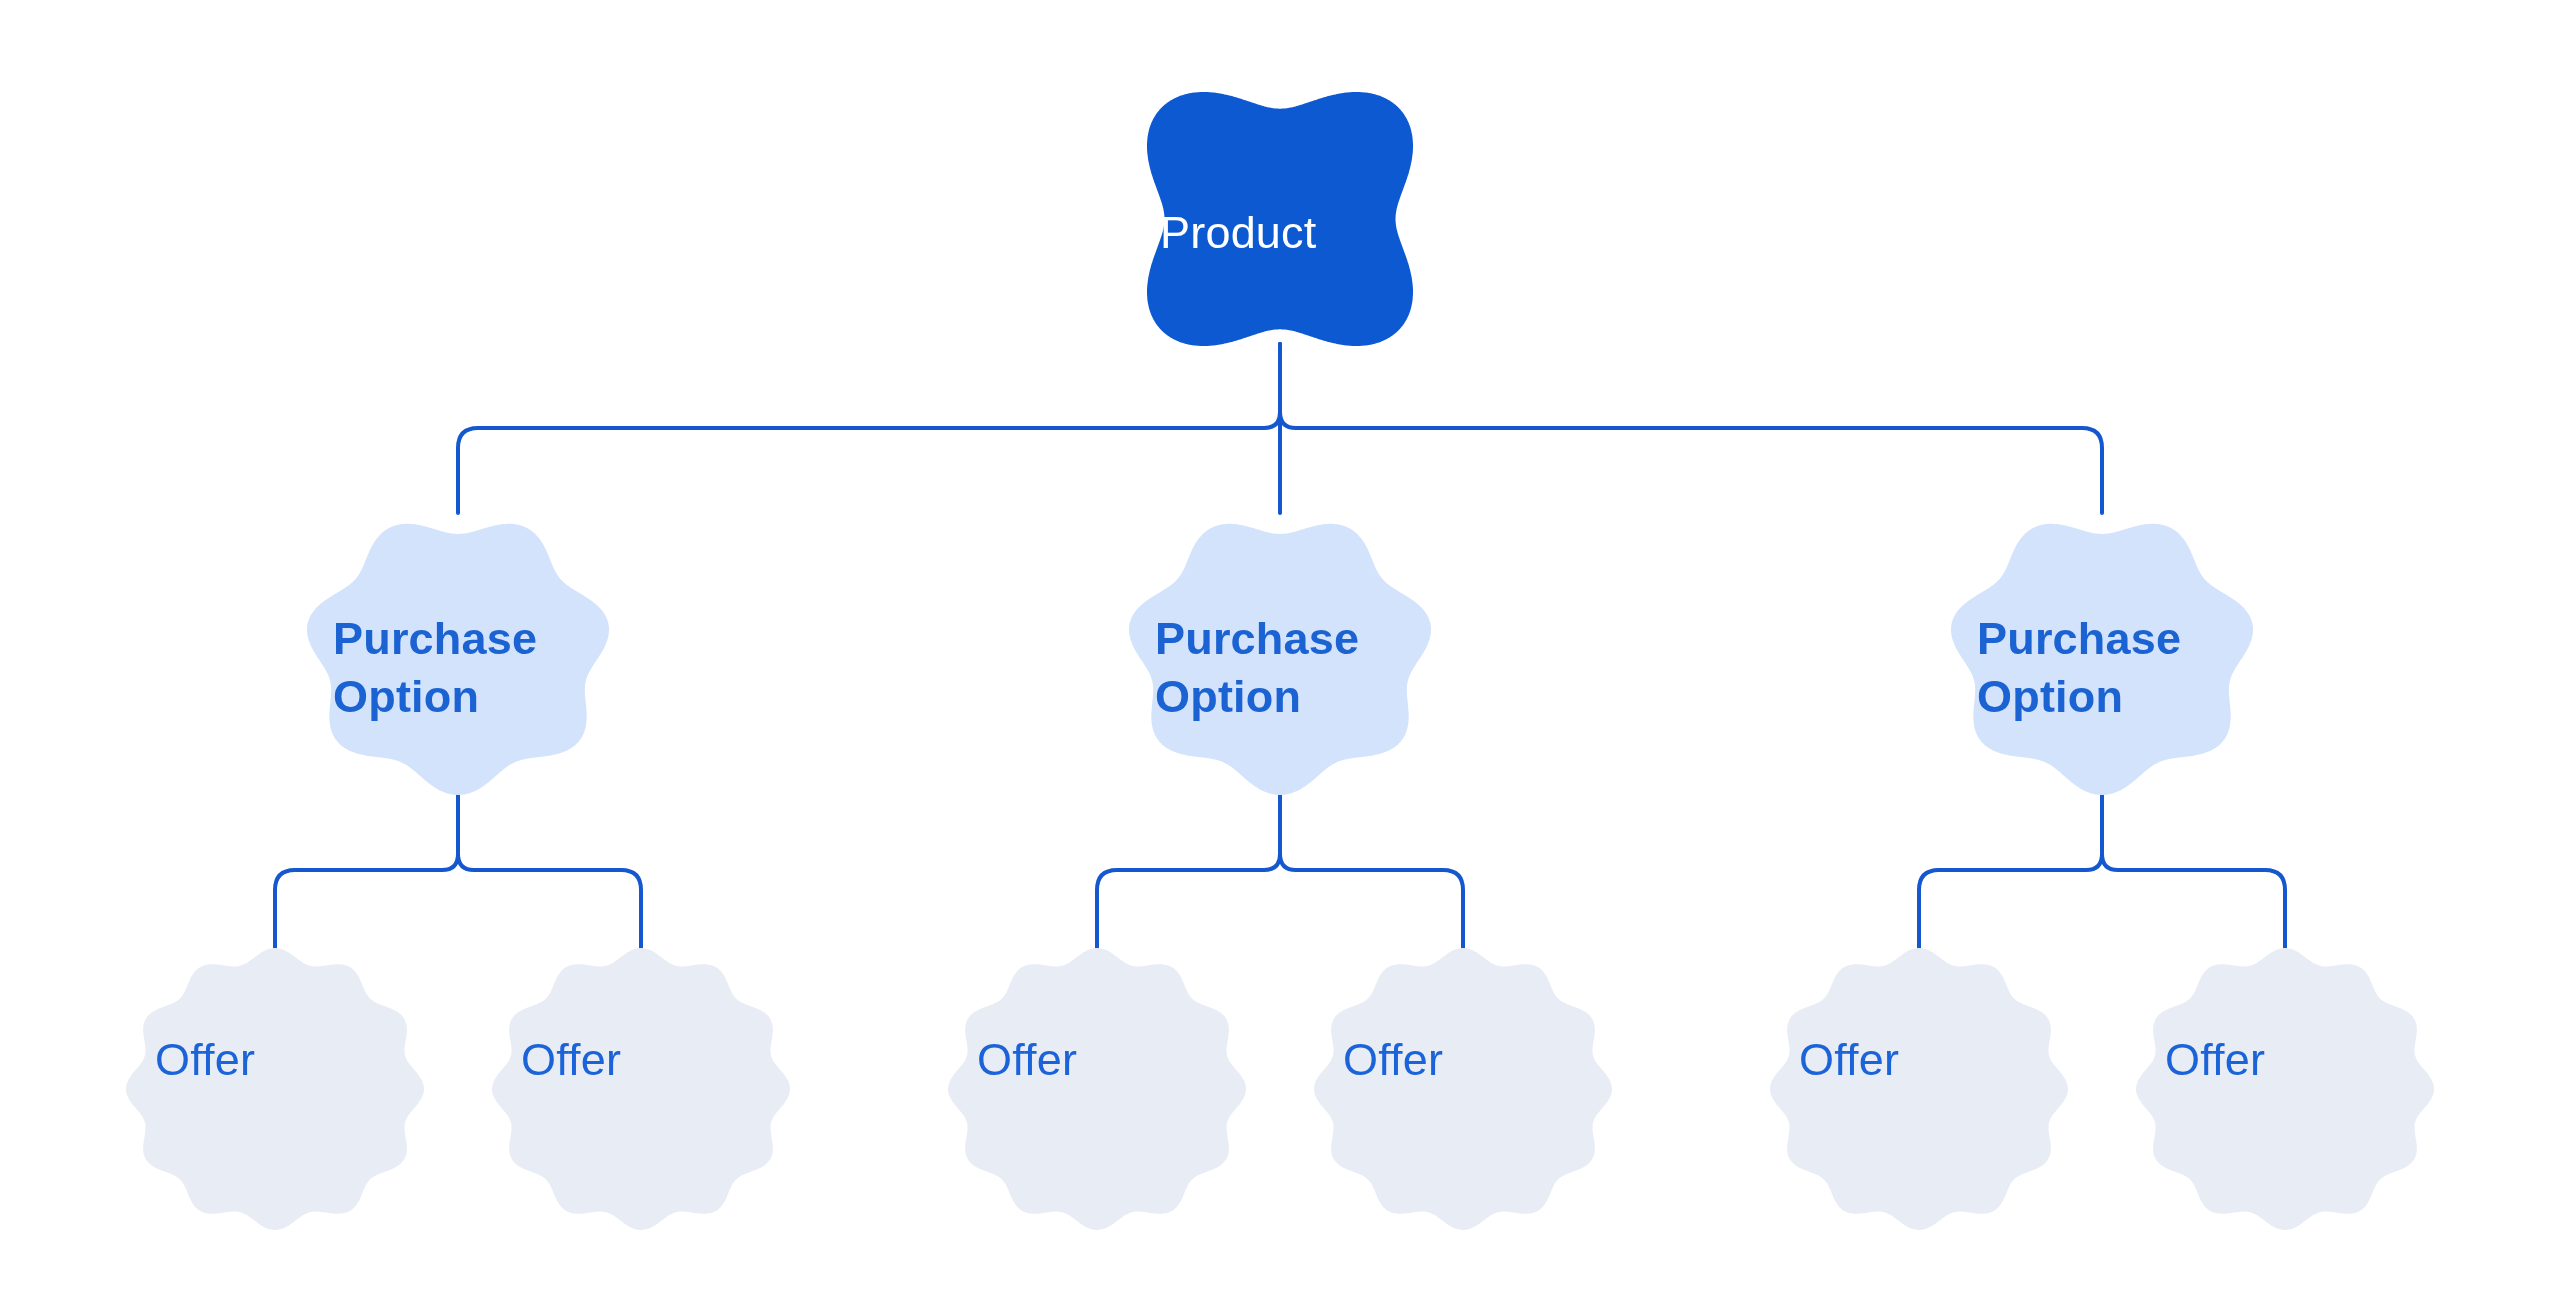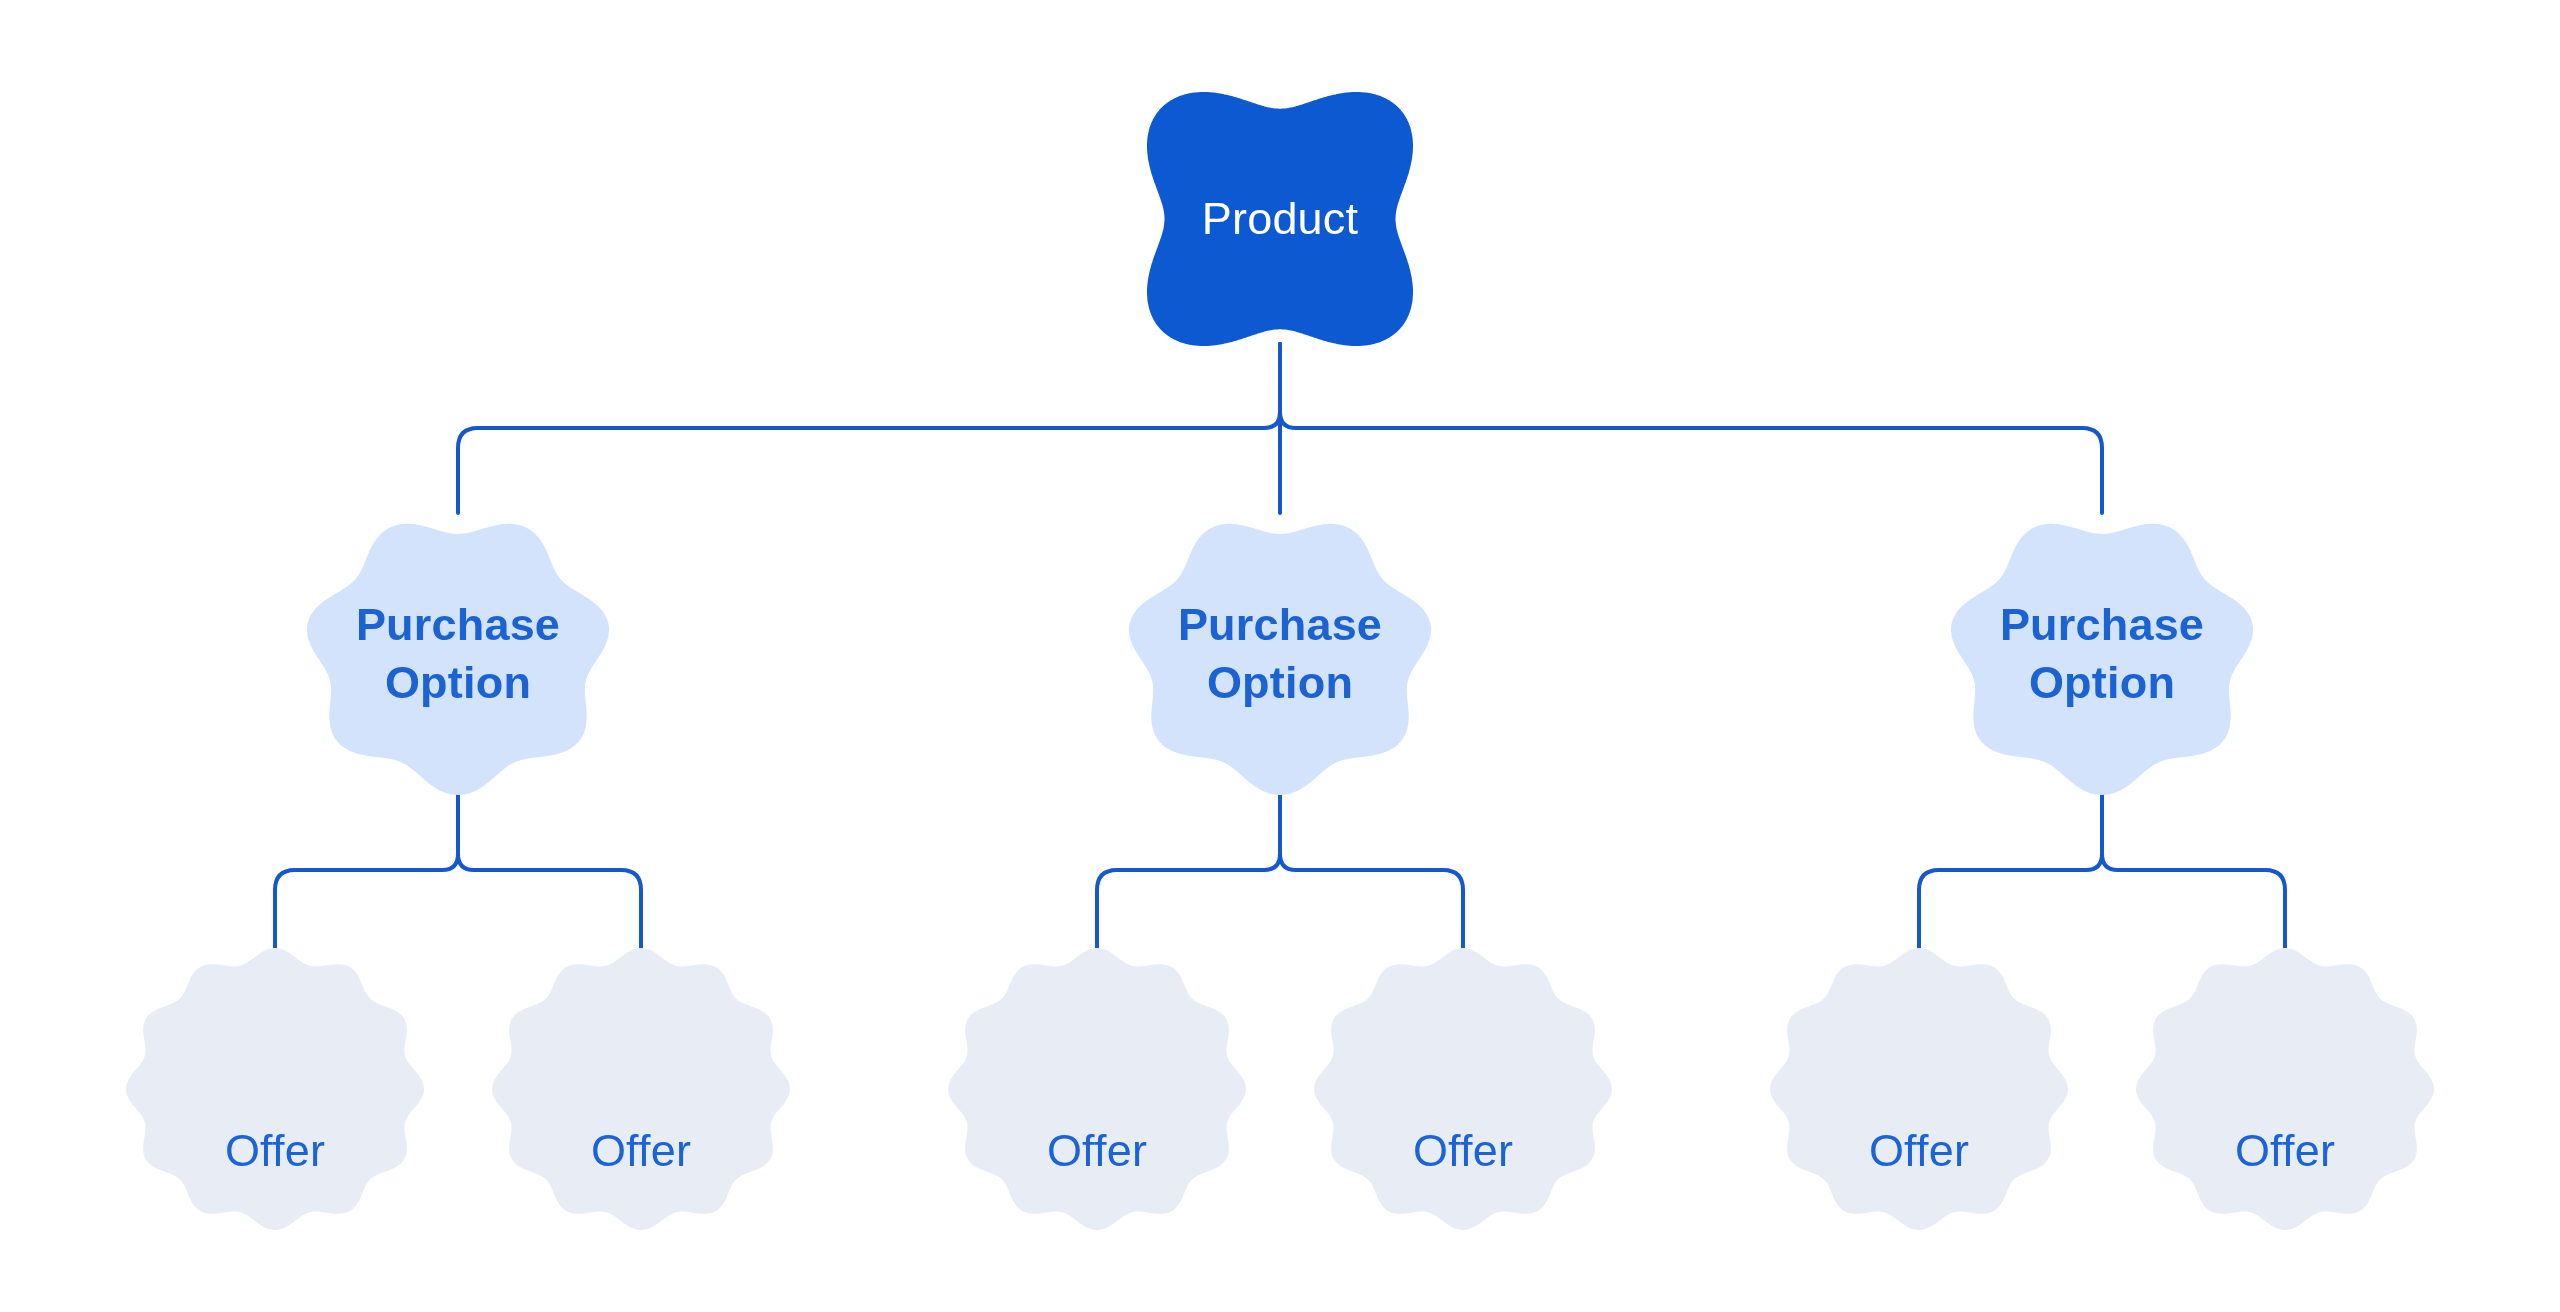--- a/index.html
+++ b/index.html
@@ -14,34 +14,34 @@
     font-family: "Liberation Sans", "DejaVu Sans", sans-serif;
   }
   #diagram-svg {
     position: absolute;
     left: 0;
     top: 0;
   }
   .node-label {
     position: absolute;
     transform: translate(-50%, -50%);
-    text-align: center;
     font-size: 45px;
     font-weight: 500;
     line-height: 1.28;
     letter-spacing: 0.2px;
     white-space: normal;
     pointer-events: none;
+    margin-top: 14px;
   }
   .label-root      { left: 1280px; top: 219px;  width: 240px; }
   .label-purchase  { top: 654px;  width: 250px; font-weight: bold; }
   .label-p0 { left: 458px;  }
   .label-p1 { left: 1280px; }
   .label-p2 { left: 2102px; }
-  .label-offer { top: 1151px; width: 240px; }
+  .label-offer { top: 1046px; width: 240px; }
   .label-o0 { left: 275px;  }
   .label-o1 { left: 641px;  }
   .label-o2 { left: 1097px; }
   .label-o3 { left: 1463px; }
   .label-o4 { left: 1919px; }
   .label-o5 { left: 2285px; }
 </style>
 </head>
 <body style="background: rgb(255, 255, 255);">
 

